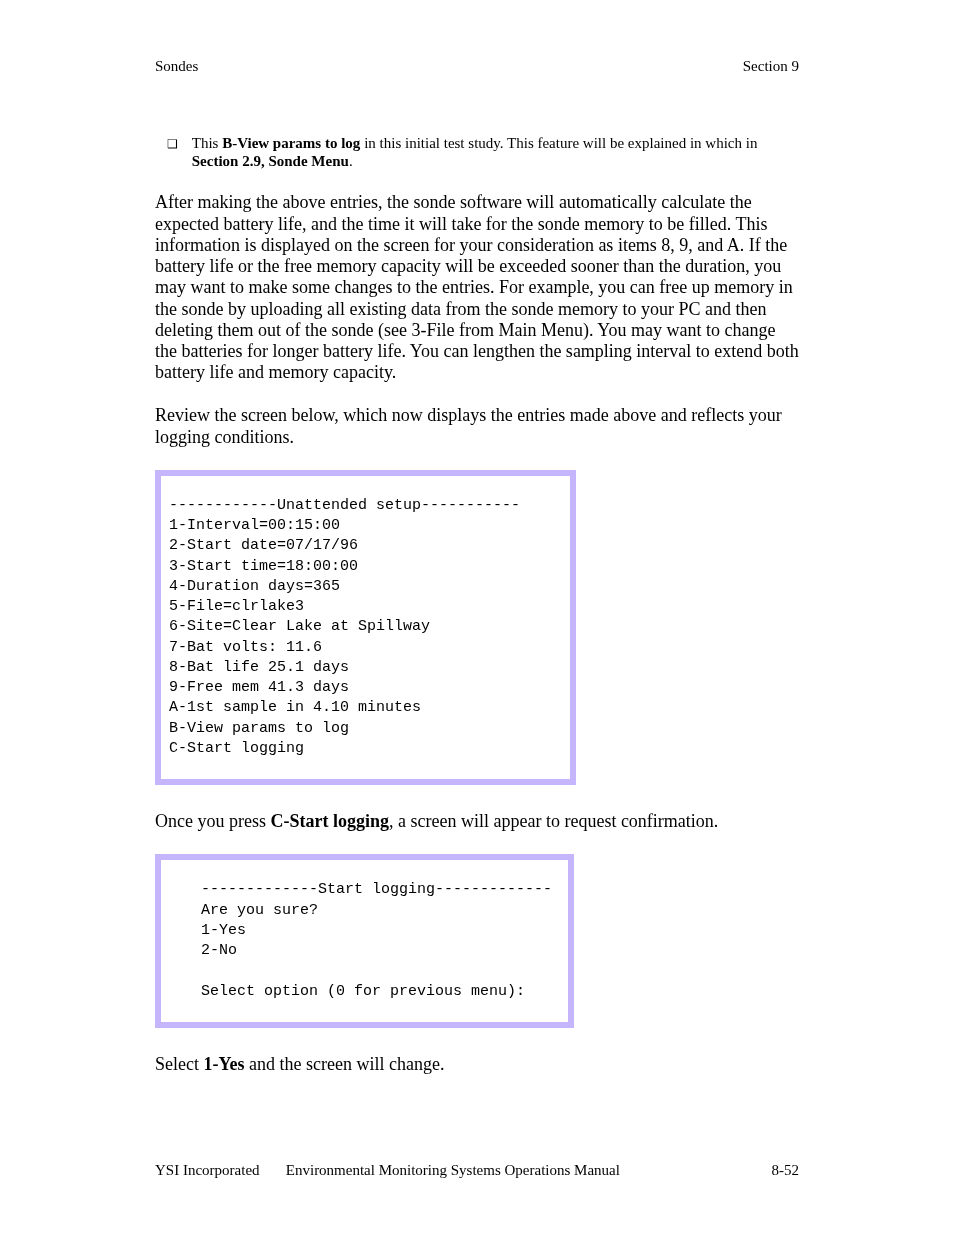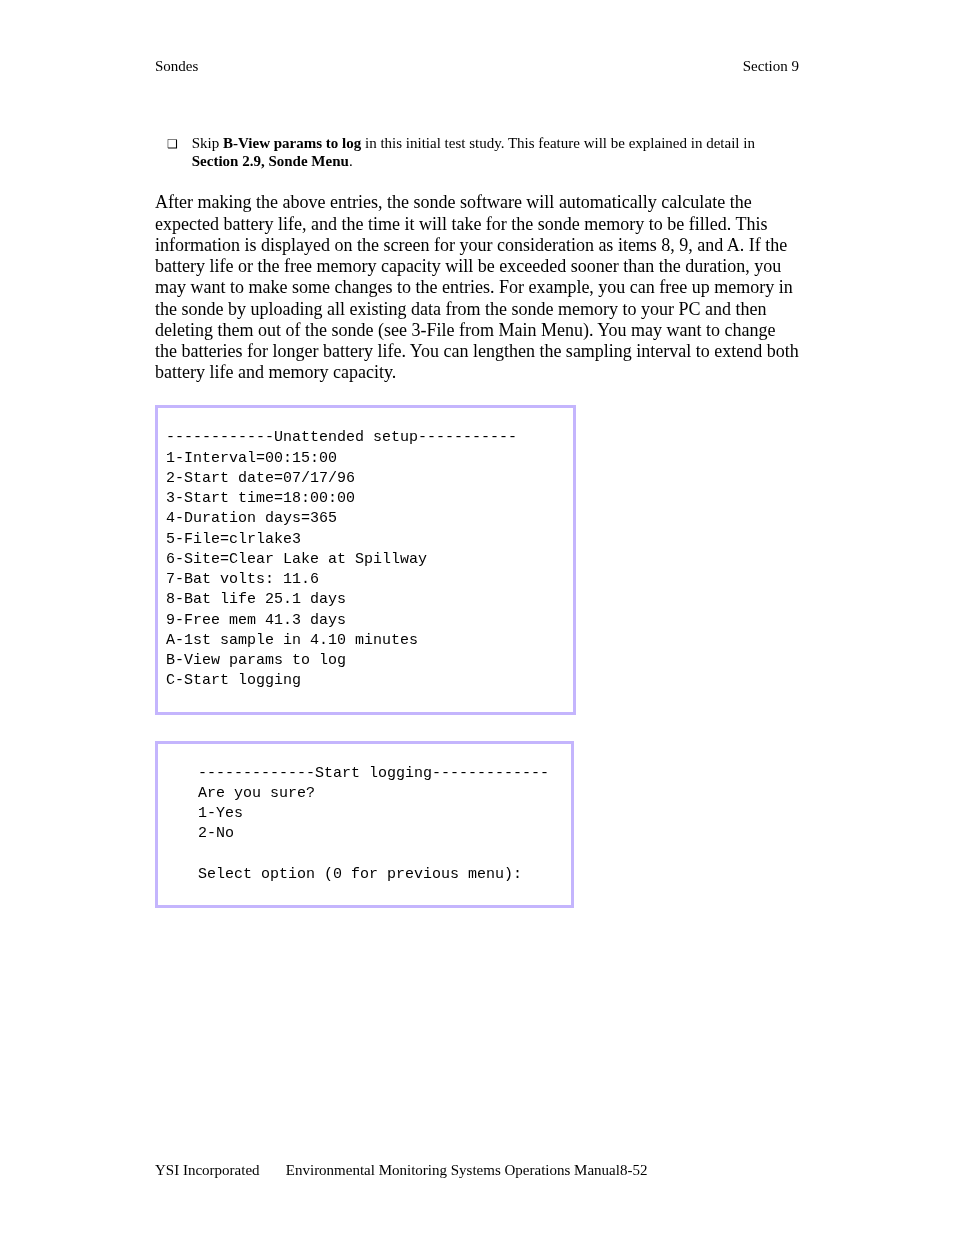--- a/index.html
+++ b/index.html
@@ -36,83 +36,91 @@
     font-size: 12px;
     padding: 2px 14px 0 12px;
   }
   .bold { font-weight: bold; }
   .para {
     font-size: 18px;
     line-height: 1.18;
     margin-bottom: 22px;
   }
   .screen {
-    border: 3px solid #c4b5fd;
+    border: 6px solid #c4b5fd;
     font-family: "Courier New", Courier, monospace;
     font-size: 15px;
     line-height: 1.35;
     padding: 20px 8px 20px 8px;
     white-space: pre;
     box-sizing: border-box;
     margin-bottom: 26px;
   }
   .screen1 { width: 421px; }
   .screen2 { width: 419px; padding-left: 40px; }
   .footer {
     position: absolute;
     left: 155px;
     right: 155px;
     bottom: 56px;
     font-size: 15px;
     display: flex;
+    justify-content: space-between;
     align-items: baseline;
   }
   .footer-left { white-space: pre; }
 </style>
 </head>
 <body>
 
 <div class="page">
 
   <div class="header-row">
     <span>Sondes</span>
     <span>Section 9</span>
   </div>
 
   <div class="bullet-block">
     <span class="bullet-icon">❑</span>
     <span>
-      <span>Skip </span><span class="bold">B-View params to log</span><span> in this initial test study.  This feature will be explained in detail in </span><span class="bold">Section 2.9, Sonde Menu</span><span>.</span>
+      <span>This </span><span class="bold">B-View params to log</span><span> in this initial test study.  This feature will be explained in which in </span><span class="bold">Section 2.9, Sonde Menu</span><span>.</span>
     </span>
   </div>
 
   <div class="para">After making the above entries, the sonde software will automatically calculate the expected battery life, and the time it will take for the sonde memory to be filled.  This information is displayed on the screen for your consideration as items 8, 9, and A.  If the battery life or the free memory capacity will be exceeded sooner than the duration, you may want to make some changes to the entries.  For example, you can free up memory in the sonde by uploading all existing data from the sonde memory to your PC and then deleting them out of the sonde (see 3-File from Main Menu).  You may want to change the batteries for longer battery life.  You can lengthen the sampling interval to extend both battery life and memory capacity.</div>
 
+  <div class="para">Review the screen below, which now displays the entries made above and reflects your logging conditions.</div>
 
   <div class="screen screen1">------------Unattended setup-----------
 1-Interval=00:15:00
 2-Start date=07/17/96
 3-Start time=18:00:00
 4-Duration days=365
 5-File=clrlake3
 6-Site=Clear Lake at Spillway
 7-Bat volts: 11.6
 8-Bat life 25.1 days
 9-Free mem 41.3 days
 A-1st sample in 4.10 minutes
 B-View params to log
 C-Start logging</div>
 
+  <div class="para">
+    <span>Once you press </span><span class="bold">C-Start logging</span><span>, a screen will appear to request confirmation.</span>
+  </div>
 
   <div class="screen screen2">-------------Start logging-------------
 Are you sure?
 1-Yes
 2-No
 
 Select option (0 for previous menu):</div>
 
+  <div class="para">
+    <span>Select </span><span class="bold">1-Yes</span><span> and the screen will change.</span>
+  </div>
 
 </div>
 
 <div class="footer">
   <span class="footer-left">YSI Incorporated       Environmental Monitoring Systems Operations Manual</span>
   <span>8-52</span>
 </div>
 
 </body></html>

